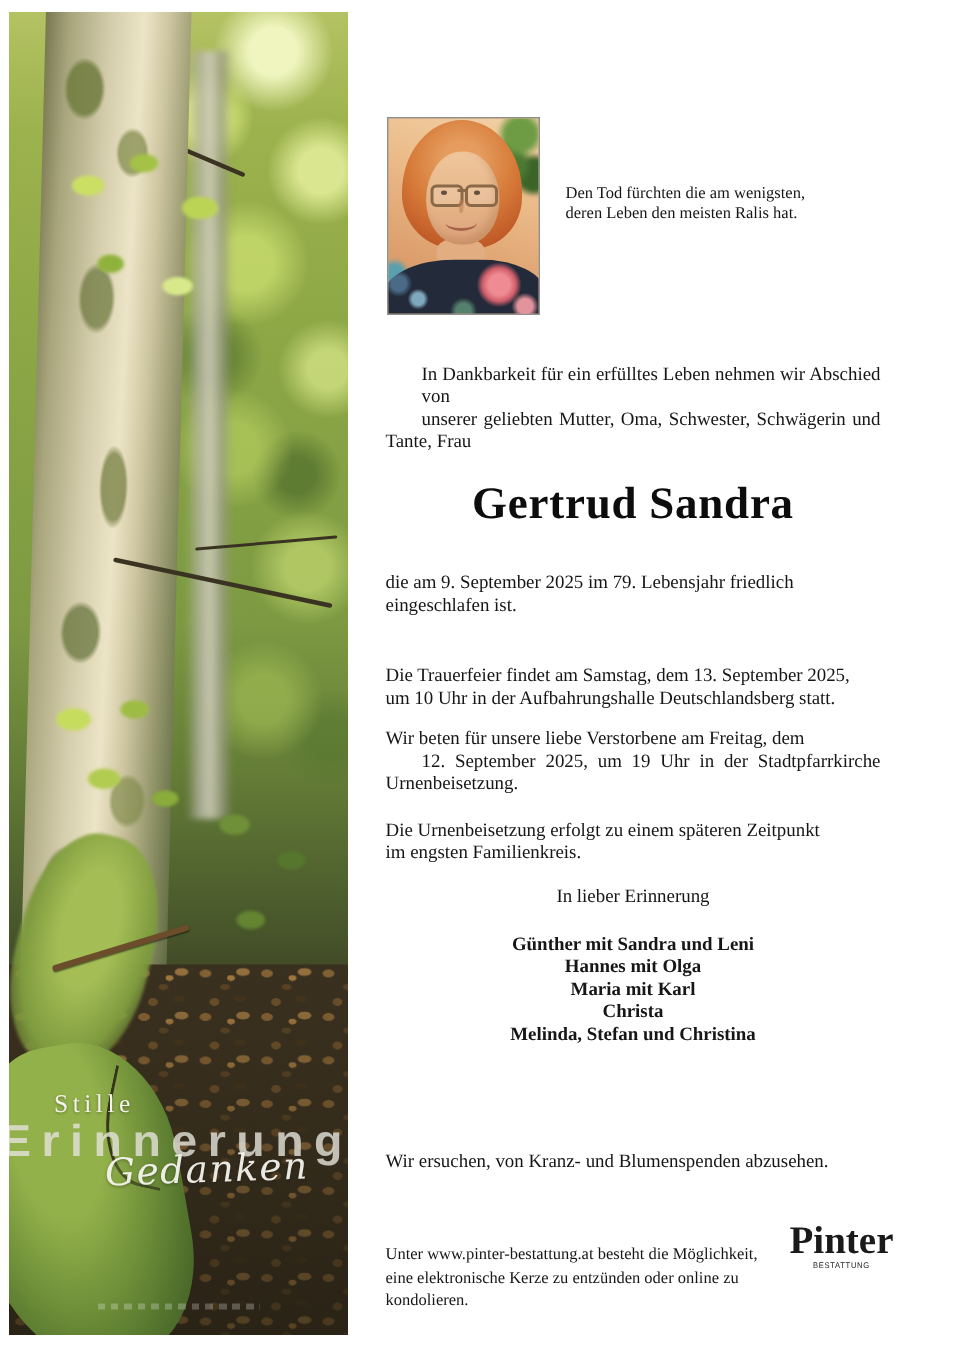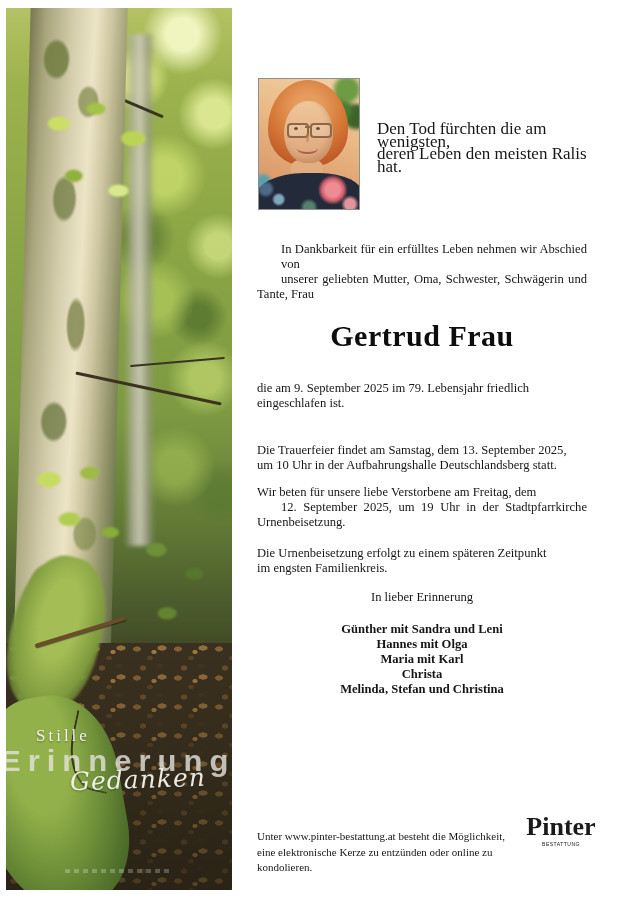--- a/index.html
+++ b/index.html
@@ -122,21 +122,21 @@
       radial-gradient(circle at 88% 78%,#e2939b 0 5px,rgba(226,147,155,0) 9px),
       radial-gradient(circle at 22% 66%,#7fa8bd 0 4px,rgba(127,168,189,0) 7px),
       radial-gradient(circle at 50% 86%,#55806e 0 5px,rgba(85,128,110,0) 9px),
       radial-gradient(circle at 10% 40%,#4a6a86 0 5px,rgba(74,106,134,0) 9px);}
 
   
   .tline{line-height:15px;}
   .col{left:257px;width:330px;font-size:12.6px;}
   .j{text-align:justify;text-align-last:justify;margin-left:24px;}
   .center{text-align:center;}
-  #quote{left:377px;top:123px;width:210px;font-size:17px;}
+  #quote{left:377px;top:123px;width:210px;font-size:11px;}
   #quote div{line-height:12.5px;}
   #name{left:257px;top:318px;width:330px;text-align:center;font-size:30px;font-weight:bold;
         letter-spacing:.5px;color:#0d0d0d;line-height:36px;}
   #family div{line-height:15px;font-weight:bold;}
   #footer-text{left:257px;top:829px;width:290px;font-size:11px;}
   #footer-text div{line-height:15.5px;white-space:pre-wrap;}
   .link{}
   #logo{left:521px;top:813px;width:80px;text-align:center;color:#1a1a1a;}
   #logo-name{font-family:"Liberation Serif",serif;font-weight:bold;font-size:26px;line-height:28px;letter-spacing:0;}
   #logo-sub{font-family:"Liberation Sans",sans-serif;font-size:5.5px;letter-spacing:.5px;margin-top:0;
@@ -192,21 +192,21 @@
     <div class="tline">Den Tod fürchten die am wenigsten,</div>
     <div class="tline">deren Leben den meisten Ralis hat.</div>
   </div>
 
   <div class="abs col" style="top:242px">
     <div class="tline j">In Dankbarkeit für ein erfülltes Leben nehmen wir  Abschied von</div>
     <div class="tline j">unserer geliebten Mutter, Oma, Schwester, Schwägerin und</div>
     <div class="tline">Tante, Frau</div>
   </div>
 
-  <div id="name" class="abs">Gertrud Frau</div>
+  <div id="name" class="abs">Gertrud Sandra</div>
 
   <div class="abs col" style="top:381px">
     <div class="tline">die am 9. September 2025 im 79. Lebensjahr friedlich</div>
     <div class="tline">eingeschlafen ist.</div>
   </div>
 
   <div class="abs col" style="top:443px">
     <div class="tline">Die Trauerfeier findet am Samstag, dem 13. September 2025,</div>
     <div class="tline">um 10 Uhr in der Aufbahrungshalle Deutschlandsberg statt.</div>
   </div>
@@ -226,20 +226,21 @@
 
   <div id="family" class="abs col center" style="top:622px">
     <div>Günther mit Sandra und Leni</div>
     <div>Hannes mit Olga</div>
     <div>Maria mit Karl</div>
     <div>Christa</div>
     <div>Melinda, Stefan und Christina</div>
   </div>
 
 
+  <div class="abs col" style="top:767px">Wir ersuchen, von Kranz- und Blumenspenden abzusehen.</div>
 
   <div id="footer-text" class="abs">
     <div><span>Unter </span><span class="link">www.pinter-bestattung.at</span><span> besteht die Möglichkeit,</span></div>
     <div>eine elektronische Kerze zu entzünden oder online zu</div>
     <div>kondolieren.</div>
   </div>
 
   <div id="logo" class="abs">
     <div id="logo-name">Pinter</div>
     <div id="logo-sub">BESTATTUNG</div>

